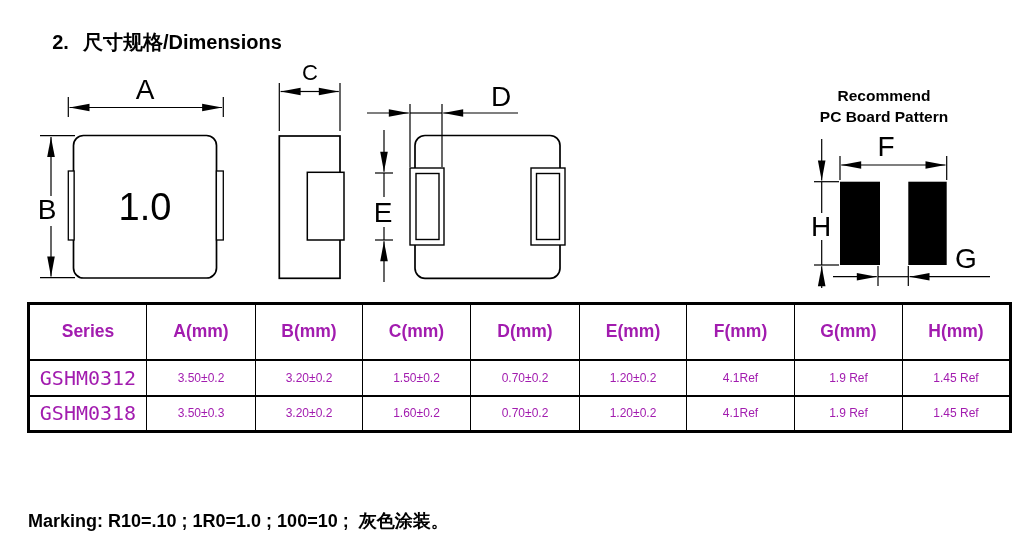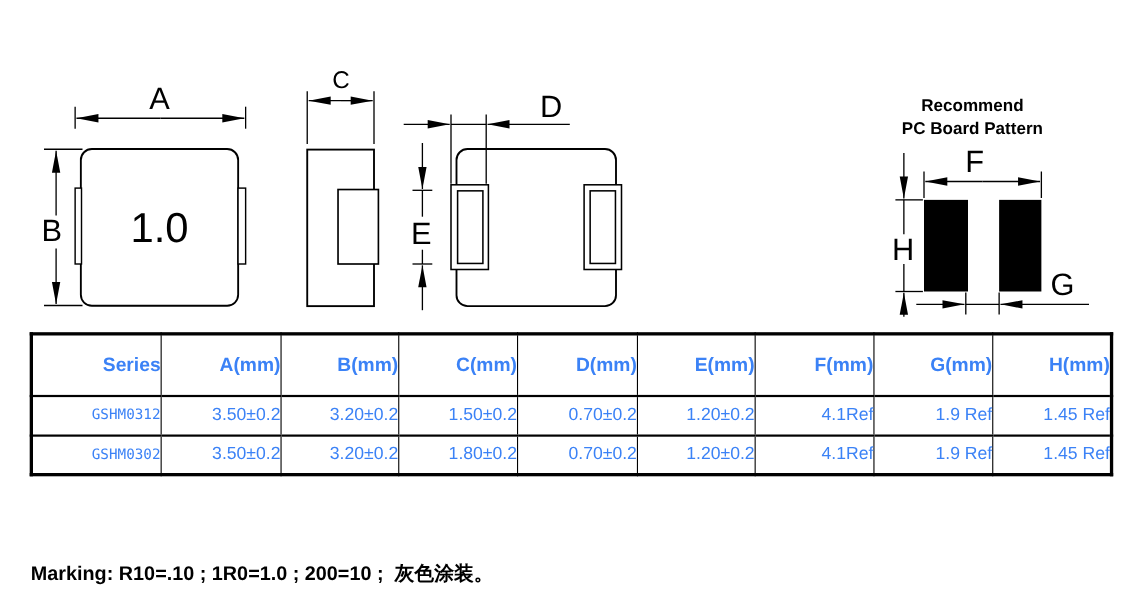--- a/index.html
+++ b/index.html
@@ -29,41 +29,44 @@
     position: absolute; left: 27px; top: 302px;
     border-collapse: collapse; table-layout: fixed;
     width: 982px;
     background: #fff;
   }
   table.dims th, table.dims td {
     border-left: 1.5px solid #000;
     border-right: 1.5px solid #000;
     border-top: 2.5px solid #000;
     border-bottom: 2.5px solid #000;
-    text-align: right; vertical-align: middle;
-    color: #3b82f6; padding: 0;
+    text-align: center; vertical-align: middle;
+    color: #a21caf; padding: 0;
   }
   table.dims { border: 3px solid #000; }
   table.dims thead tr { height: 56px; }
   table.dims tbody tr { height: 36px; }
   table.dims th { font-size: 17.5px; font-weight: bold; }
-  table.dims td { font-size: 16px; font-weight: normal; }
-  table.dims td.series { font-family: "DejaVu Sans Mono", monospace; font-size: 13px; }
+  table.dims td { font-size: 12px; font-weight: normal; }
+  table.dims td.series { font-family: "DejaVu Sans Mono", monospace; font-size: 20px; }
 
   .marking {
     position: absolute; left: 28px; top: 509px;
     font-size: 18px; font-weight: bold; color: #000;
     white-space: pre;
   }
 </style>
 </head>
 <body>
 
 <div class="page">
 
+  <div class="title">
+    <span class="num">2.</span><span>尺寸规格/Dimensions</span>
+  </div>
 
   <svg class="drawings" width="1028" height="300" viewBox="0 0 1028 300">
     <defs>
       <marker id="ah" markerUnits="userSpaceOnUse" markerWidth="22" markerHeight="10" refX="21" refY="5" orient="auto">
         <path d="M21,5 L1,1.2 L1,8.8 Z" fill="#000"></path>
       </marker>
     </defs>
 
     <g stroke="#000" fill="none">
 
@@ -199,28 +202,28 @@
         <td>3.50±0.2</td>
         <td>3.20±0.2</td>
         <td>1.50±0.2</td>
         <td>0.70±0.2</td>
         <td>1.20±0.2</td>
         <td>4.1Ref</td>
         <td>1.9 Ref</td>
         <td>1.45 Ref</td>
       </tr>
       <tr>
-        <td class="series">GSHM0302</td>
-        <td>3.50±0.2</td>
+        <td class="series">GSHM0318</td>
+        <td>3.50±0.3</td>
         <td>3.20±0.2</td>
-        <td>1.80±0.2</td>
+        <td>1.60±0.2</td>
         <td>0.70±0.2</td>
         <td>1.20±0.2</td>
         <td>4.1Ref</td>
         <td>1.9 Ref</td>
         <td>1.45 Ref</td>
       </tr>
     </tbody>
   </table>
 
-  <div class="marking">Marking: R10=.10 ; 1R0=1.0 ; 200=10 ;  灰色涂装。</div>
+  <div class="marking">Marking: R10=.10 ; 1R0=1.0 ; 100=10 ;  灰色涂装。</div>
 
 </div>
 
 </body></html>

